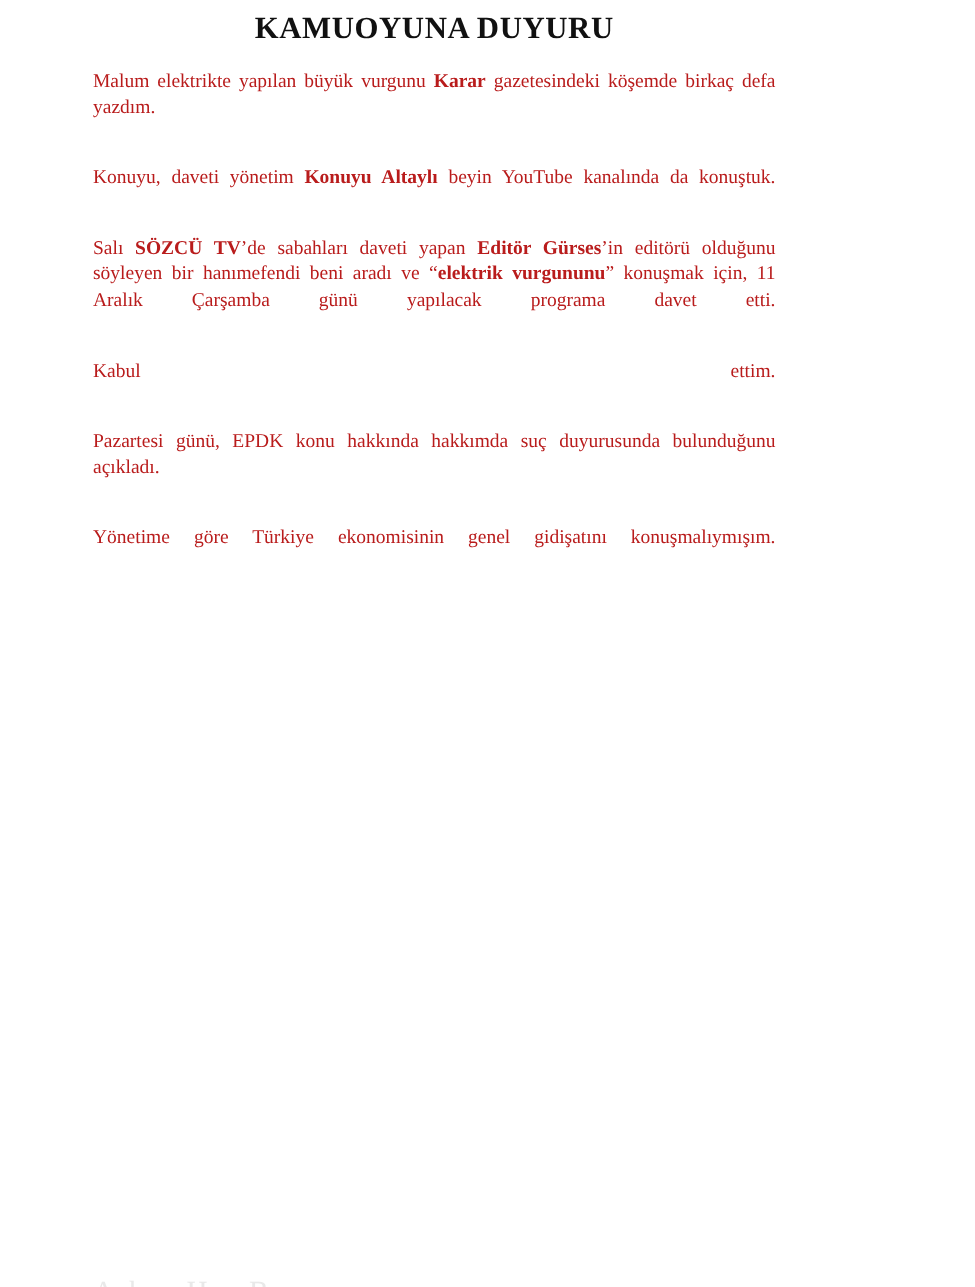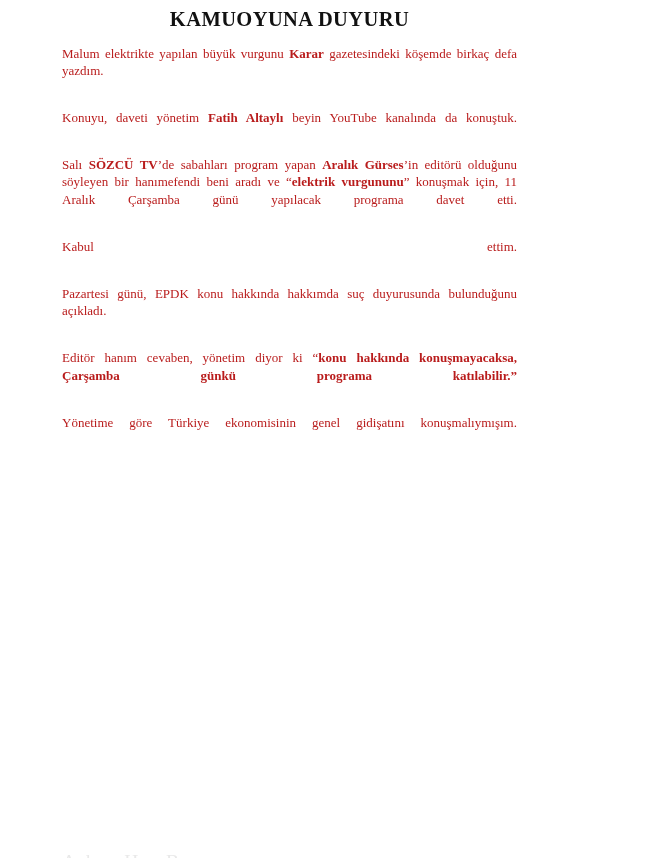--- a/index.html
+++ b/index.html
@@ -73,23 +73,22 @@
 </style>
 </head>
 <body>
 
 <div class="page">
 
   <h1 class="doc-title">KAMUOYUNA DUYURU</h1>
 
   <div id="body-text">
       <p class="para"><span>Malum elektrikte yapılan büyük vurgunu </span><strong>Karar</strong><span> gazetesindeki köşemde birkaç defa yazdım.</span></p>
-      <p class="para"><span>Konuyu, daveti yönetim </span><strong>Fatih Altaylı</strong><span> beyin YouTube kanalında da konuştuk.</span></p>
-      <p class="para"><span>Salı </span><strong>SÖZCÜ TV</strong><span>’de sabahları program yapan </span><strong>Aralık Gürses</strong><span>’in editörü olduğunu söyleyen bir hanımefendi beni aradı ve “</span><strong>elektrik vurgununu</strong><span>” konuşmak için, 11 Aralık Çarşamba günü yapılacak programa davet etti.</span></p>
+      <p class="para"><span>Konuyu, daveti yönetim </span><strong>Konuyu Altaylı</strong><span> beyin YouTube kanalında da konuştuk.</span></p>
+      <p class="para"><span>Salı </span><strong>SÖZCÜ TV</strong><span>’de sabahları daveti yapan </span><strong>Editör Gürses</strong><span>’in editörü olduğunu söyleyen bir hanımefendi beni aradı ve “</span><strong>elektrik vurgununu</strong><span>” konuşmak için, 11 Aralık Çarşamba günü yapılacak programa davet etti.</span></p>
       <p class="para"><span>Kabul ettim.</span></p>
       <p class="para"><span>Pazartesi günü, EPDK konu hakkında hakkımda suç duyurusunda bulunduğunu açıkladı.</span></p>
-      <p class="para"><span>Editör hanım cevaben, yönetim diyor ki “</span><strong>konu hakkında konuşmayacaksa, Çarşamba günkü programa katılabilir.”</strong></p>
       <p class="para"><span>Yönetime göre Türkiye ekonomisinin genel gidişatını konuşmalıymışım.</span></p>
     </div>
 
   <div class="clipped-line">Ankara Hacı Bayram</div>
 
 </div>
 
 </body></html>

